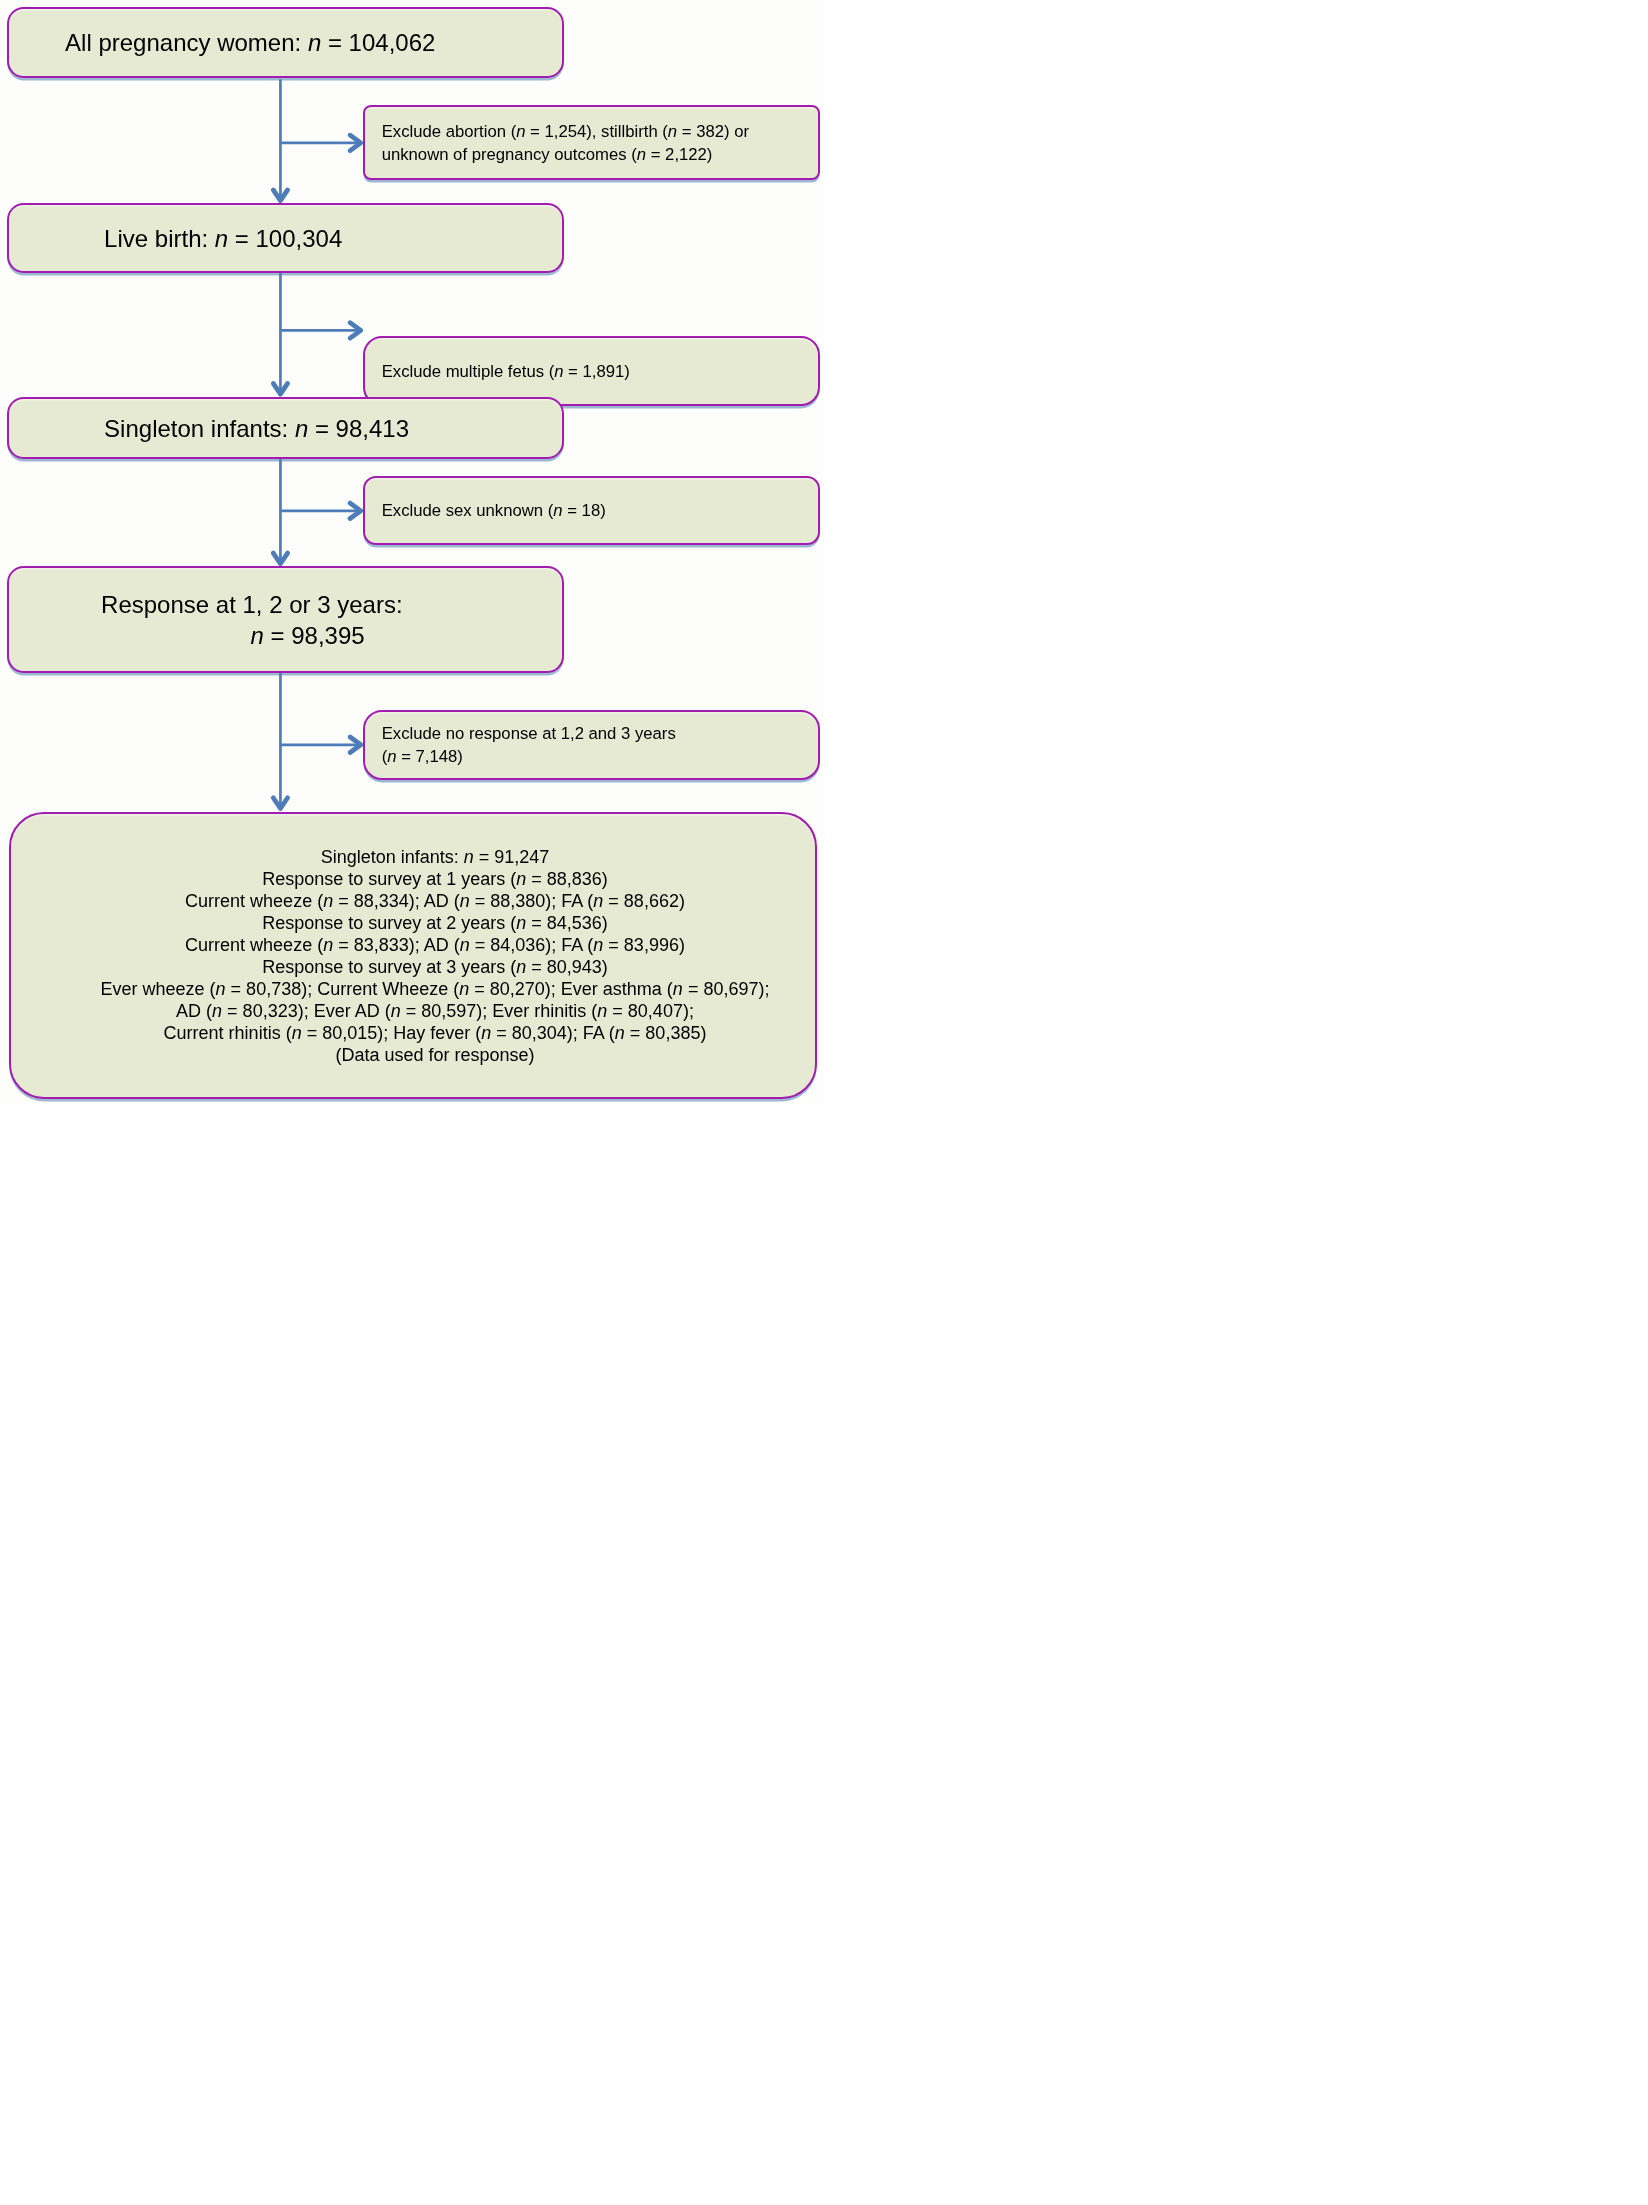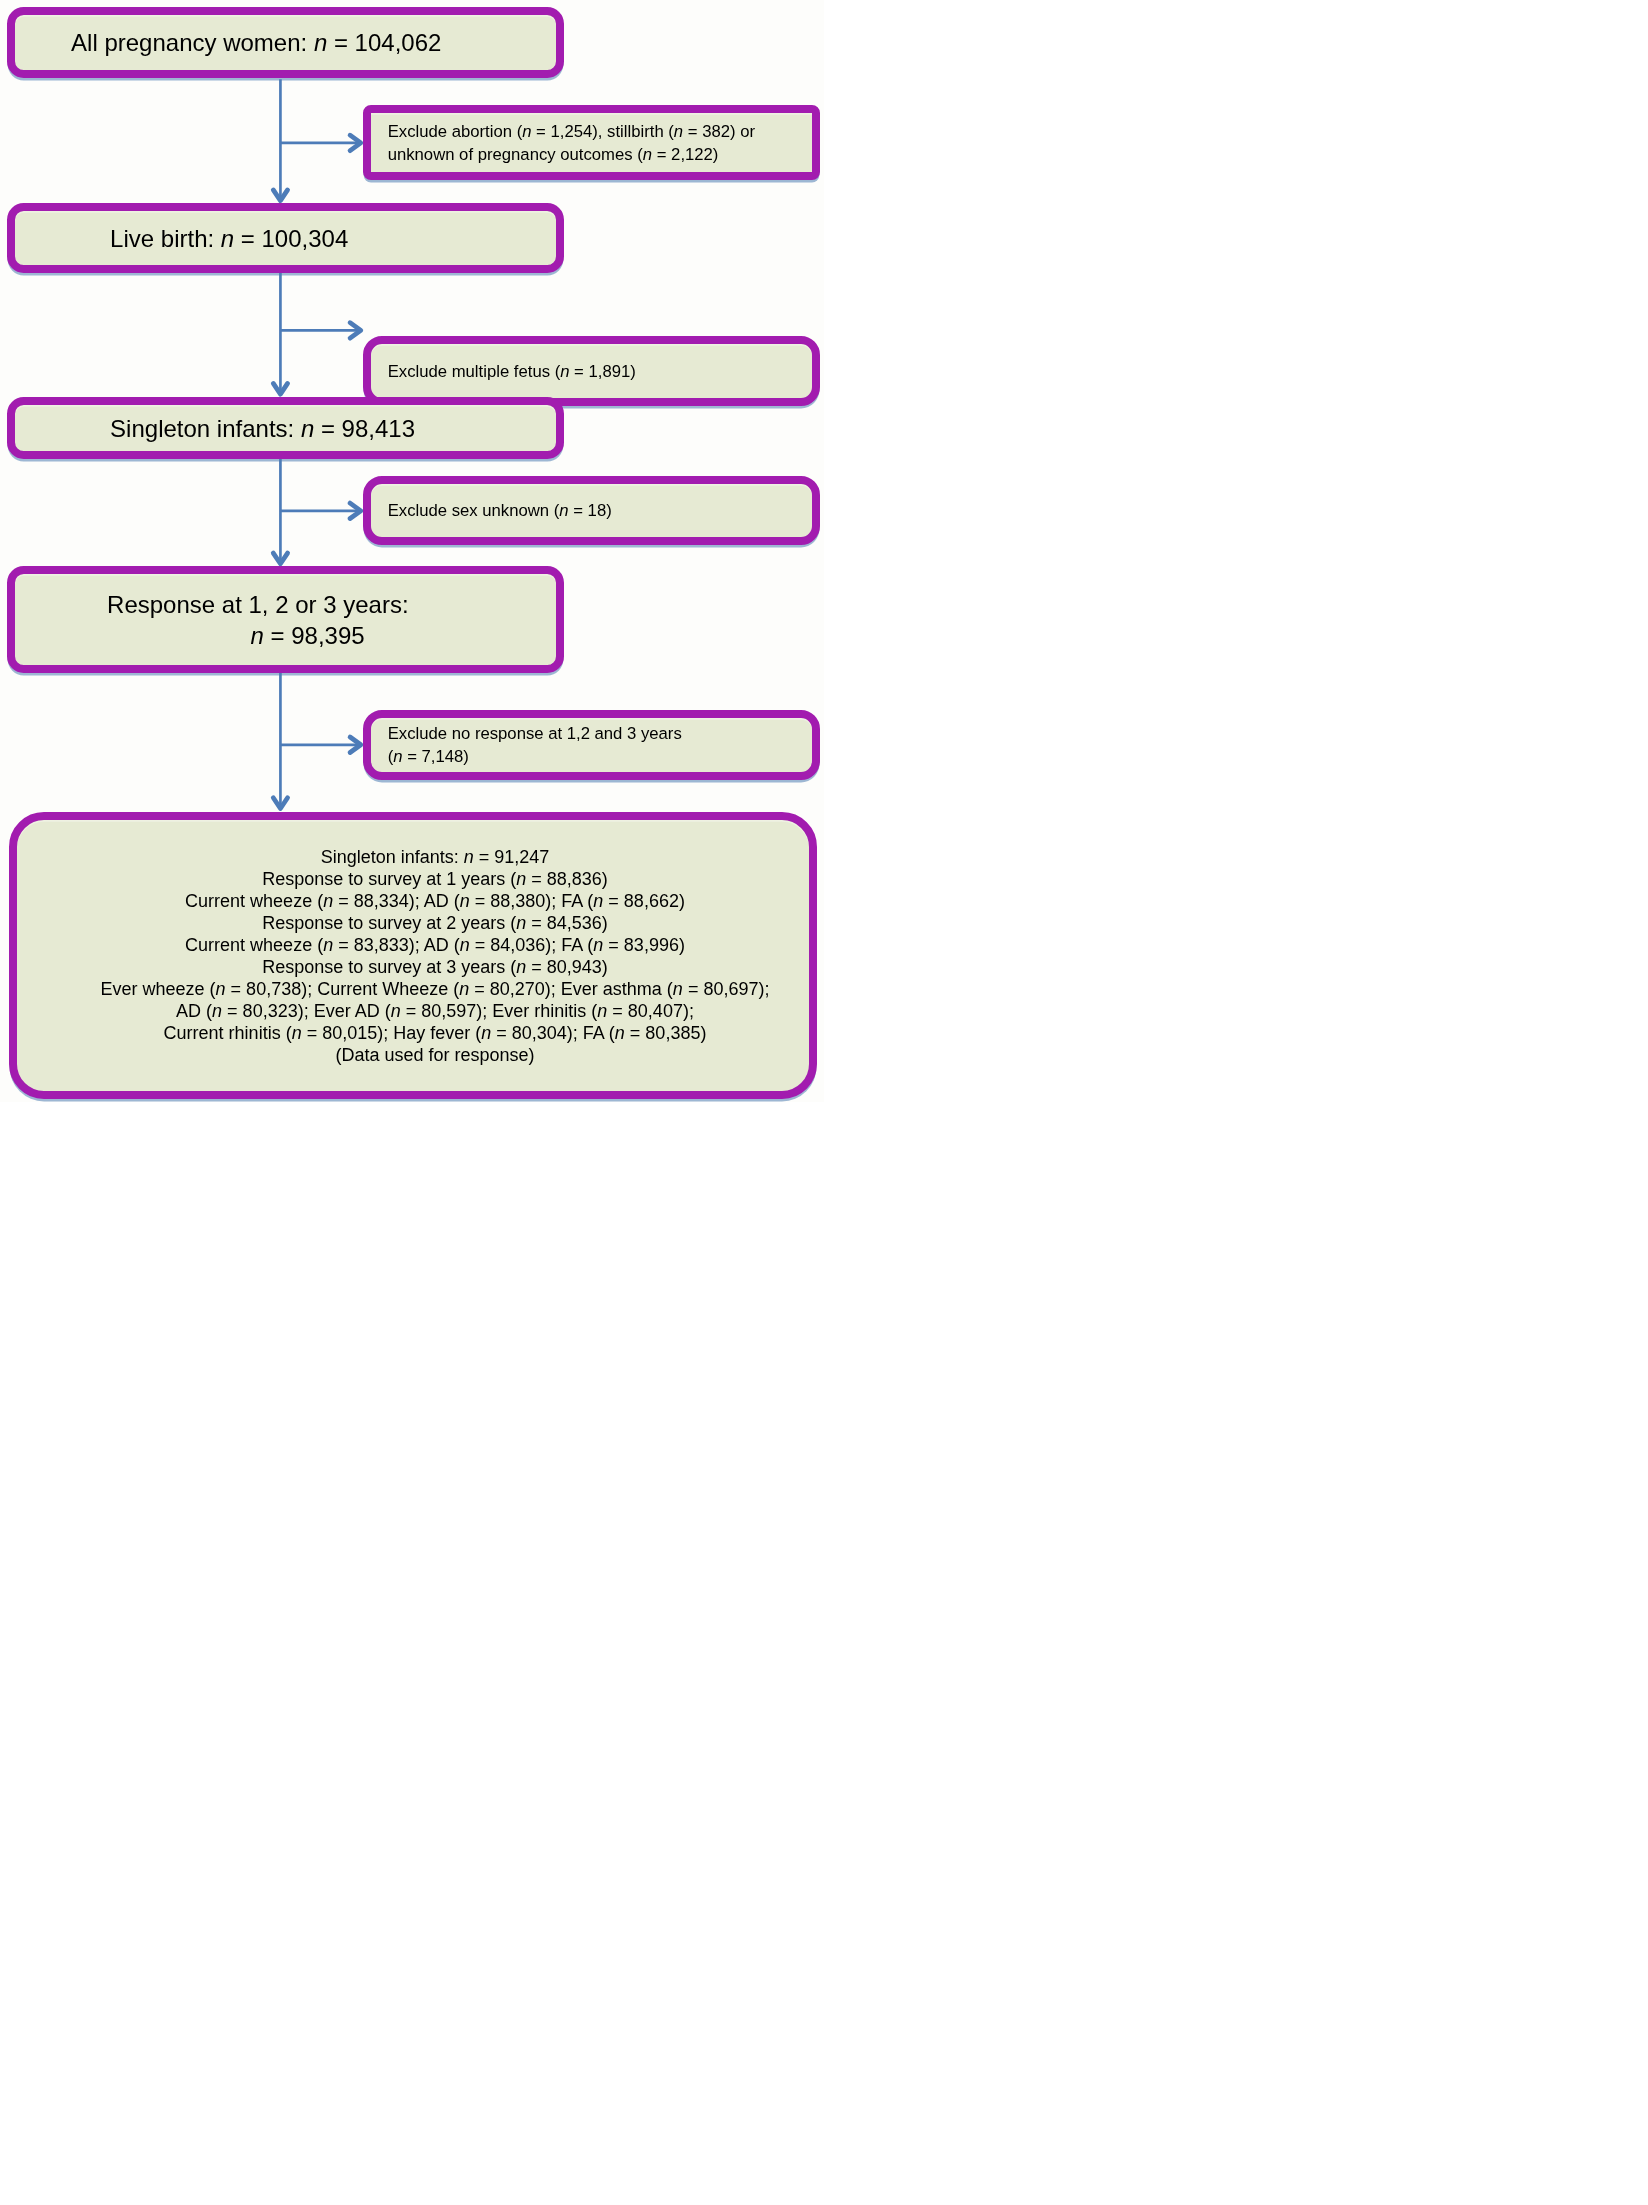--- a/index.html
+++ b/index.html
@@ -8,21 +8,21 @@
 
   
   svg.connectors{position:absolute;left:0;top:0;width:824px;height:1102px;z-index:1;}
   svg.connectors .ln{fill:none;stroke:#4d7cb8;stroke-width:4.5;}
   svg.connectors .hd{fill:none;stroke:#4d7cb8;stroke-width:8;stroke-linecap:round;stroke-linejoin:round;}
 
   
   .box{
     position:absolute;box-sizing:border-box;z-index:2;
     background:#e6ead3;
-    border:8px solid #a21caf;
+    border:2px solid #a21caf;
     border-radius:16.7px;
     box-shadow:0 3px 0 -0.6px rgba(79,125,179,0.55), inset 0 1.8px 0 rgba(255,255,255,0.35);
     display:flex;flex-direction:column;justify-content:center;
   }
   .box .txt{white-space:nowrap;padding-left:44px;}
 
   .main .txt{font-size:24px;line-height:31px;}
   .side .txt{font-size:16.7px;line-height:23px;padding-left:16.7px;}
   .final .txt{font-size:18px;line-height:22px;text-align:center;white-space:nowrap;}
 
@@ -31,21 +31,21 @@
   #b2{left:7.1px;top:203px;width:557px;height:70px;}
   #b2 .txt{padding-left:95px;}
   #b3{left:7.1px;top:397px;width:557px;height:62px;}
   #b3 .txt{padding-left:95px;}
   #b4{left:7.1px;top:566px;width:557px;height:107px;}
   #b4 .l1{padding-left:92px;}
   #b4 .l2{text-align:center;}
 
   #sb1{left:363px;top:105px;width:457px;height:75px;border-radius:8px;}
   #sb2{left:363px;top:296px;width:457px;height:70px;border-radius:19px;margin-top:40px;}
-  #sb3{left:363px;top:476px;width:457px;height:69px;border-radius:19px;}
+  #sb3{left:363px;top:476px;width:457px;height:69px;border-radius:13px;}
   #sb4{left:363px;top:710px;width:457px;height:70px;border-radius:19px;}
 
   #b5{left:9px;top:812px;width:808px;height:287px;border-radius:35px;}
 
   i{font-style:italic;}
 </style>
 </head>
 <body>
 
 <div class="canvas">

